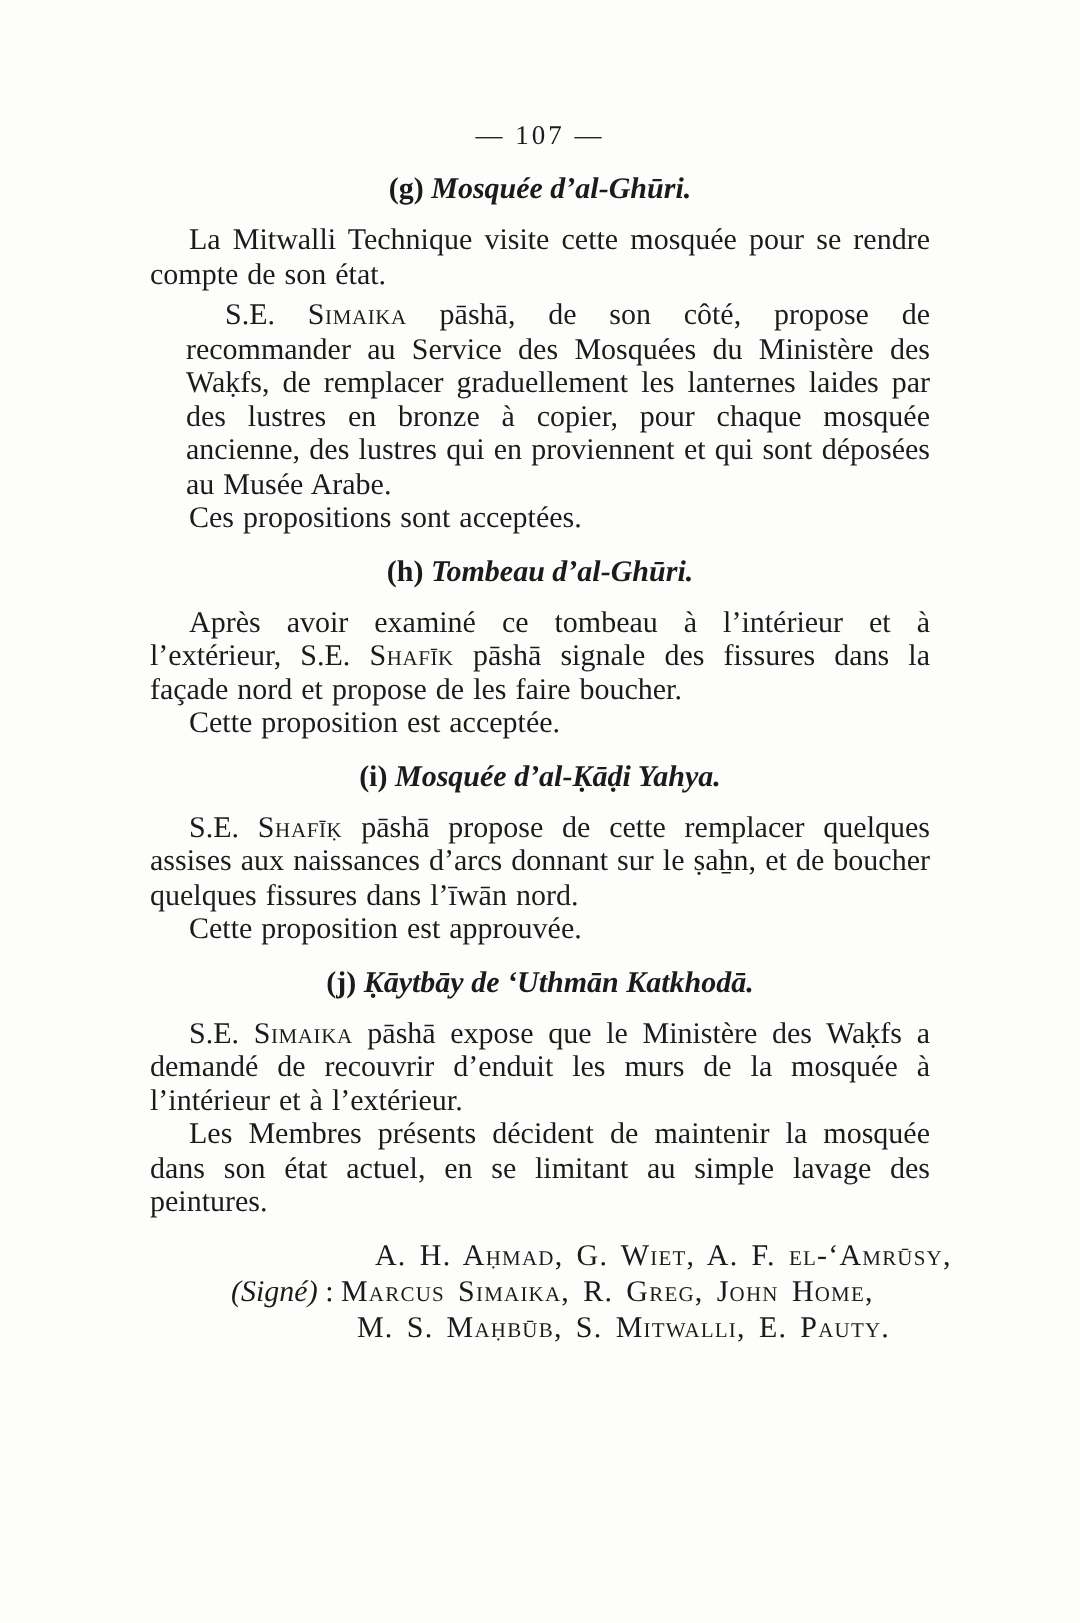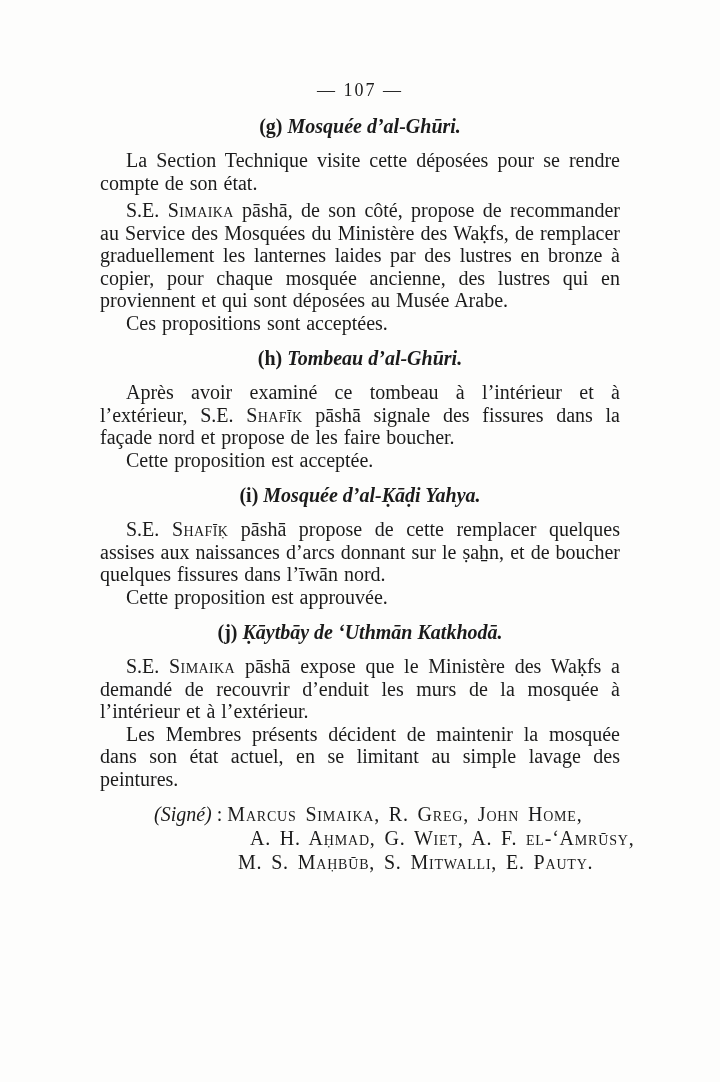--- a/index.html
+++ b/index.html
@@ -30,21 +30,21 @@
   }
   .heading .hlabel { font-style:normal; font-weight:700; }
   .heading .htitle { font-style:italic; }
   .para {
     font-size:20px;
     line-height:22.5px;
     text-align:justify;
     text-indent:26px;
     word-spacing:1px;
   }
-  .para.gap-top { margin-top:5px; }
+  .para.gap-top { margin-top:5px;margin-left:24px; }
   .run-i { font-style:italic; }
   .run-u { text-underline-offset:3px; text-decoration-thickness:1px; }
   .run-sc { font-variant:small-caps; letter-spacing:0.4px; }
   .signature {
     margin-top:12px;
     font-size:20px;
     line-height:24px;
   }
   .sig-line { white-space:nowrap; }
   .sig-line .run-sc { letter-spacing:0.8px; word-spacing:3px; }
@@ -57,21 +57,21 @@
 
 <div class="page">
 
   <div class="pagenum">— 107 —</div>
 
   <section>
     <h2 class="heading">
       <span class="hlabel">(g)</span>
       <span class="htitle"><span class="run-i">Mosquée d’al-</span><span class="run-i run-u">Gh</span><span class="run-i">ūri.</span></span>
     </h2>
-    <p class="para"><span>La Section Technique visite cette déposées pour se rendre compte de son état.</span></p>
+    <p class="para"><span>La Mitwalli Technique visite cette mosquée pour se rendre compte de son état.</span></p>
     <p class="para gap-top"><span>S.E. </span><span class="run-sc">Simaika</span><span> pā</span><span class="run-u">sh</span><span>ā, de son côté, propose de recommander au Service des Mosquées du Ministère des Waḳfs, de remplacer graduellement les lanternes laides par des lustres en bronze à copier, pour chaque mosquée ancienne, des lustres qui en proviennent et qui sont déposées au Musée Arabe.</span></p>
     <p class="para"><span>Ces propositions sont acceptées.</span></p>
   </section>
 
   <section>
     <h2 class="heading">
       <span class="hlabel">(h)</span>
       <span class="htitle"><span class="run-i">Tombeau d’al-</span><span class="run-i run-u">Gh</span><span class="run-i">ūri.</span></span>
     </h2>
     <p class="para"><span>Après avoir examiné ce tombeau à l’intérieur et à l’extérieur, S.E. </span><span class="run-sc run-u">Sh</span><span class="run-sc">afīk</span><span> pā</span><span class="run-u">sh</span><span>ā signale des fissures dans la façade nord et propose de les faire boucher.</span></p>
@@ -90,18 +90,18 @@
   <section>
     <h2 class="heading">
       <span class="hlabel">(j)</span>
       <span class="htitle"><span class="run-i">Ḳāytbāy de ‘U</span><span class="run-i run-u">th</span><span class="run-i">mān Kat</span><span class="run-i run-u">kh</span><span class="run-i">odā.</span></span>
     </h2>
     <p class="para"><span>S.E. </span><span class="run-sc">Simaika</span><span> pā</span><span class="run-u">sh</span><span>ā expose que le Ministère des Waḳfs a demandé de recouvrir d’enduit les murs de la mosquée à l’intérieur et à l’extérieur.</span></p>
     <p class="para"><span>Les Membres présents décident de maintenir la mosquée dans son état actuel, en se limitant au simple lavage des peintures.</span></p>
   </section>
 
   <div class="signature">
+    <div class="sig-line sig-line-2"><span class="run-sc">A. H. Aḥmad, G. Wiet, A. F. el-‘Amrūsy,</span></div>
     <div class="sig-line sig-line-1"><span class="run-i">(Signé)</span><span> : </span><span class="run-sc">Marcus Simaika, R. Greg, John Home,</span></div>
-    <div class="sig-line sig-line-2"><span class="run-sc">A. H. Aḥmad, G. Wiet, A. F. el-‘Amrūsy,</span></div>
     <div class="sig-line sig-line-3"><span class="run-sc">M. S. Maḥbūb, S. Mitwalli, E. Pauty.</span></div>
   </div>
 
 </div>
 
 </body></html>

